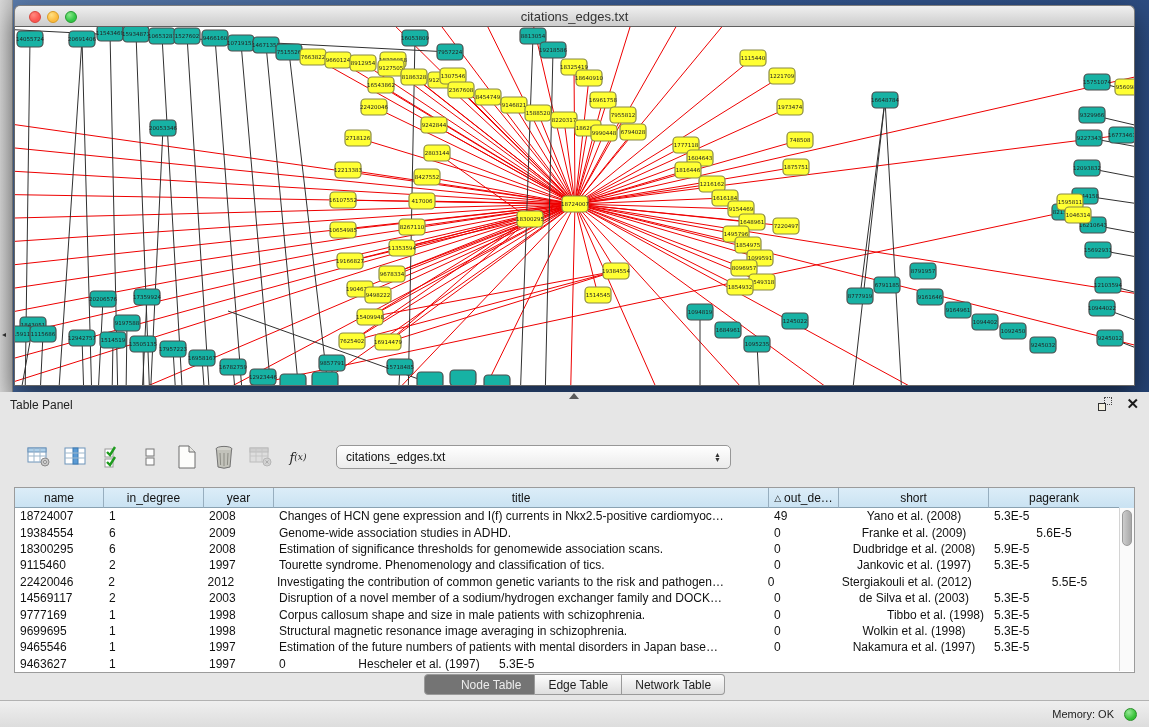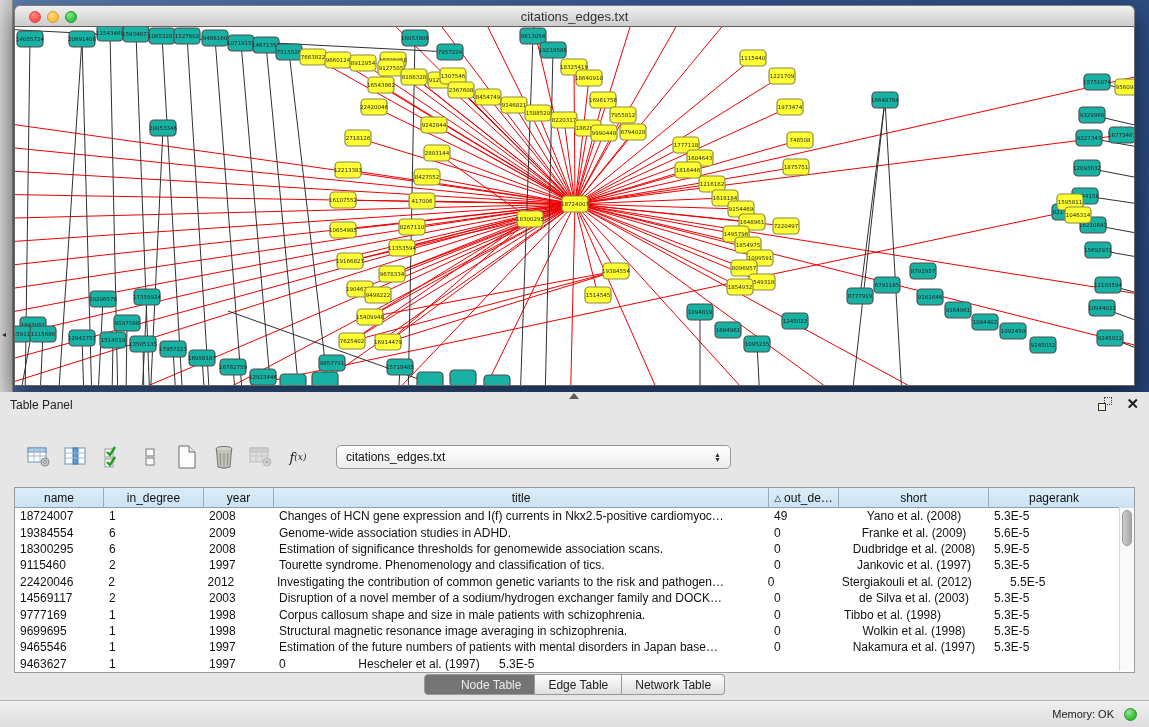--- a/index.html
+++ b/index.html
@@ -880,21 +880,21 @@
             <div class="td" style="width: 150px; text-align: center;">Yano et al. (2008)</div>
             <div class="td" style="width: 130px; text-align: left;">5.3E-5</div>
           </div>
           <div class="trow">
             <div class="td" style="width: 89px; text-align: left;">19384554</div>
             <div class="td" style="width: 100px; text-align: left;">6</div>
             <div class="td" style="width: 70px; text-align: left;">2009</div>
             <div class="td" style="width: 495px; text-align: left;">Genome-wide association studies in ADHD.</div>
             <div class="td" style="width: 70px; text-align: left;">0</div>
             <div class="td" style="width: 150px; text-align: center;">Franke et al. (2009)</div>
-            <div class="td" style="width: 130px; text-align: left;">5.6E-5</div>
+            <div class="td" style="width: 130px; text-align: center;">5.6E-5</div>
           </div>
           <div class="trow">
             <div class="td" style="width: 89px; text-align: left;">18300295</div>
             <div class="td" style="width: 100px; text-align: left;">6</div>
             <div class="td" style="width: 70px; text-align: left;">2008</div>
             <div class="td" style="width: 495px; text-align: left;">Estimation of significance thresholds for genomewide association scans.</div>
             <div class="td" style="width: 70px; text-align: left;">0</div>
             <div class="td" style="width: 150px; text-align: center;">Dudbridge et al. (2008)</div>
             <div class="td" style="width: 130px; text-align: left;">5.9E-5</div>
           </div>
@@ -907,38 +907,38 @@
             <div class="td" style="width: 150px; text-align: center;">Jankovic et al. (1997)</div>
             <div class="td" style="width: 130px; text-align: left;">5.3E-5</div>
           </div>
           <div class="trow">
             <div class="td" style="width: 89px; text-align: left;">22420046</div>
             <div class="td" style="width: 100px; text-align: left;">2</div>
             <div class="td" style="width: 70px; text-align: left;">2012</div>
             <div class="td" style="width: 495px; text-align: left;">Investigating the contribution of common genetic variants to the risk and pathogen…</div>
             <div class="td" style="width: 70px; text-align: left;">0</div>
             <div class="td" style="width: 150px; text-align: center;">Stergiakouli et al. (2012)</div>
-            <div class="td" style="width: 130px; text-align: left; margin-left: 24px;">5.5E-5</div>
+            <div class="td" style="width: 130px; text-align: center; margin-left: 24px;">5.5E-5</div>
           </div>
           <div class="trow">
             <div class="td" style="width: 89px; text-align: left;">14569117</div>
             <div class="td" style="width: 100px; text-align: left;">2</div>
             <div class="td" style="width: 70px; text-align: left;">2003</div>
             <div class="td" style="width: 495px; text-align: left;">Disruption of a novel member of a sodium/hydrogen exchanger family and DOCK…</div>
             <div class="td" style="width: 70px; text-align: left;">0</div>
             <div class="td" style="width: 150px; text-align: center;">de Silva et al. (2003)</div>
             <div class="td" style="width: 130px; text-align: left;">5.3E-5</div>
           </div>
           <div class="trow">
             <div class="td" style="width: 89px; text-align: left;">9777169</div>
             <div class="td" style="width: 100px; text-align: left;">1</div>
             <div class="td" style="width: 70px; text-align: left;">1998</div>
             <div class="td" style="width: 495px; text-align: left;">Corpus callosum shape and size in male patients with schizophrenia.</div>
             <div class="td" style="width: 70px; text-align: left;">0</div>
-            <div class="td" style="width: 150px; text-align: left;">Tibbo et al. (1998)</div>
+            <div class="td" style="width: 150px; text-align: right;">Tibbo et al. (1998)</div>
             <div class="td" style="width: 130px; text-align: left;">5.3E-5</div>
           </div>
           <div class="trow">
             <div class="td" style="width: 89px; text-align: left;">9699695</div>
             <div class="td" style="width: 100px; text-align: left;">1</div>
             <div class="td" style="width: 70px; text-align: left;">1998</div>
             <div class="td" style="width: 495px; text-align: left;">Structural magnetic resonance image averaging in schizophrenia.</div>
             <div class="td" style="width: 70px; text-align: left;">0</div>
             <div class="td" style="width: 150px; text-align: center;">Wolkin et al. (1998)</div>
             <div class="td" style="width: 130px; text-align: left;">5.3E-5</div>

